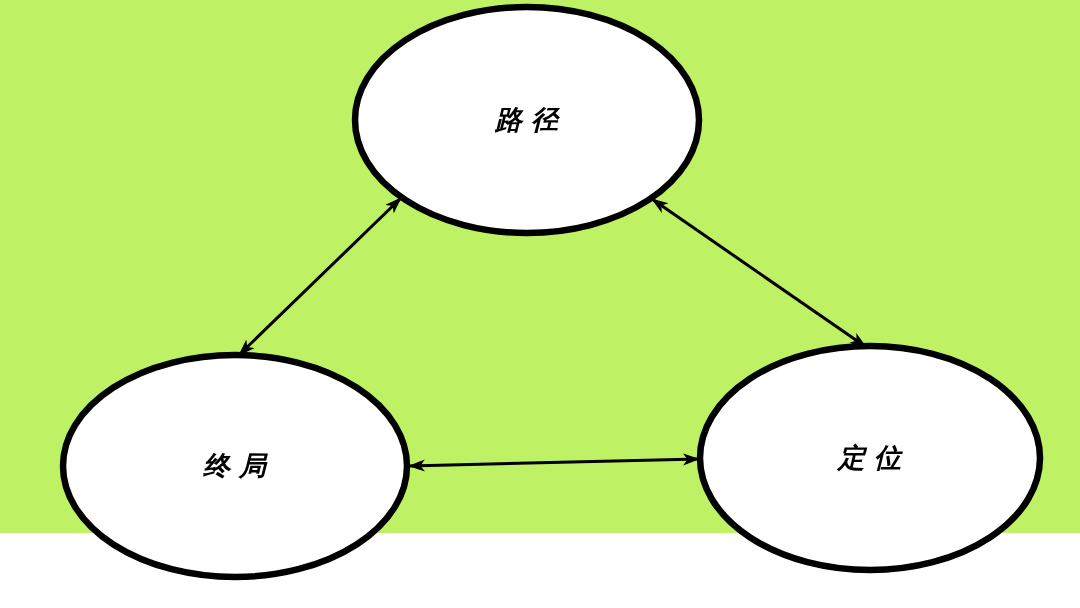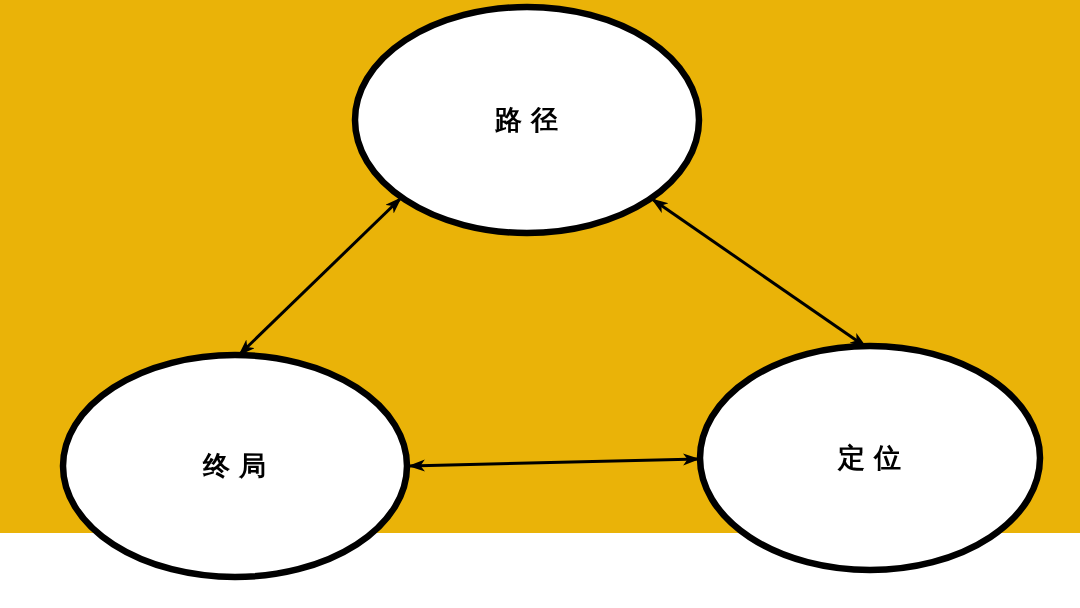--- a/index.html
+++ b/index.html
@@ -8,21 +8,22 @@
     background: #ffffff;
     width: 1080px;
     height: 608px;
     overflow: hidden;
     font-family: "DejaVu Serif", "Liberation Serif", serif;
   }
   .canvas {
     position: relative;
     width: 1080px;
     height: 533px;
-    background: #eab308;
+    background: #bef264;
+    font-style: italic;
   }
   svg.diagram {
     display: block;
     width: 1080px;
     height: 608px;
   }
   .node-label {
     font-family: "DejaVu Serif", "Liberation Serif", serif;
     font-weight: bold;
     font-size: 27px;

